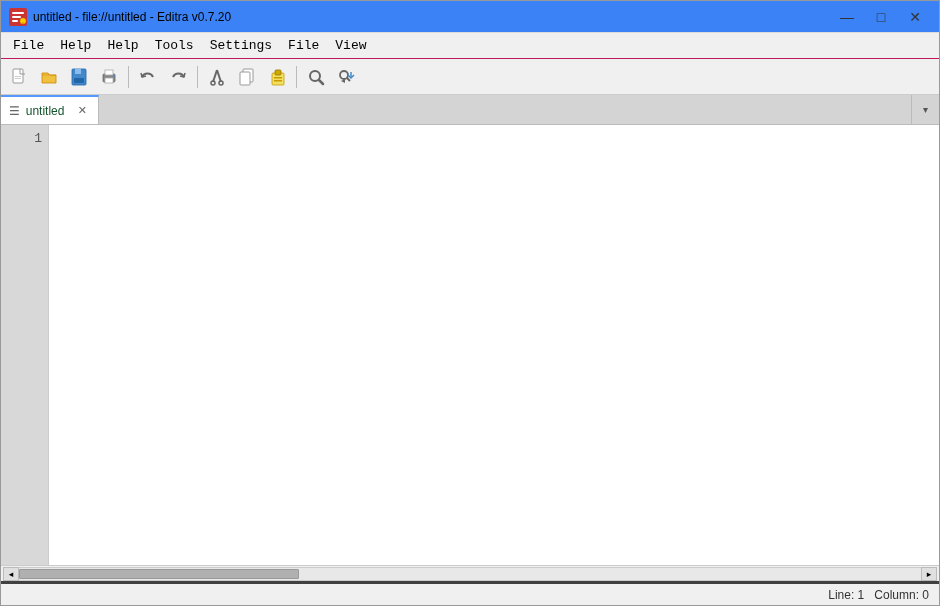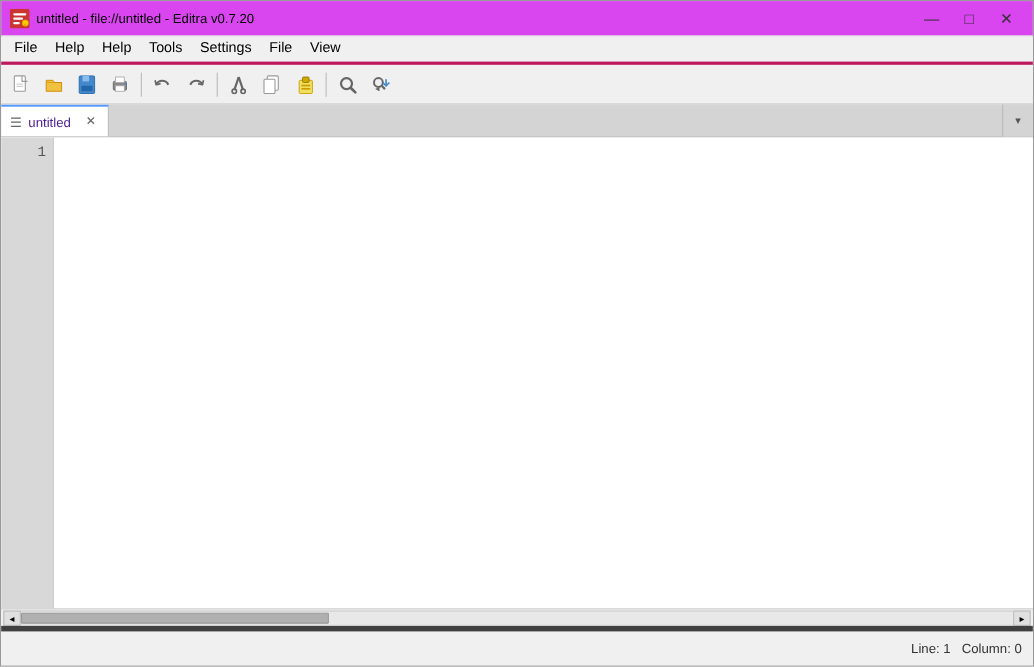--- a/index.html
+++ b/index.html
@@ -13,21 +13,21 @@
       flex-direction: column;
       overflow: hidden;
       border: 1px solid #999;
     }
 
     
     #title-bar {
       display: flex;
       align-items: center;
       justify-content: space-between;
-      background: #d946ef;
+      background: #3b82f6;
       height: 32px;
       padding: 0 8px;
       border-bottom: 1px solid #ddd;
     }
     #title-bar-left {
       display: flex;
       align-items: center;
       gap: 6px;
     }
     #app-icon {
@@ -51,25 +51,26 @@
       display: flex;
       align-items: center;
       justify-content: center;
       font-size: 14px;
       color: #333;
     }
 
     
     #menu-bar {
       display: flex;
-      align-items: flex-start;
+      align-items: center;
       height: 26px;
       background: #f0f0f0;
-      border-bottom: 3px solid #be185d;
+      border-bottom: 1px solid #be185d;
       padding: 0 4px;
+      font-family: Liberation Mono, monospace;
     }
     .menu-item {
       padding: 2px 8px;
       cursor: pointer;
       font-size: 13px;
       color: #000;
       border-radius: 2px;
     }
 
     
@@ -131,21 +132,21 @@
     .tab.active {
       background: #ffffff;
       border-top: 2px solid #5599ff;
     }
     .tab-icon {
       font-size: 12px;
       color: #666;
     }
     .tab-label {
       font-size: 12px;
-      color: #4c1d95;
+      color: #14532d;
     }
     .tab-close {
       width: 16px;
       height: 16px;
       background: transparent;
       border: none;
       cursor: pointer;
       font-size: 11px;
       color: #666;
       display: flex;
@@ -256,23 +257,23 @@
       top: 1px;
       width: 280px;
       height: 10px;
       background: #b0b0b0;
       border: 1px solid #999;
       border-radius: 1px;
     }
 
     
     #status-bar {
-      height: 36px;
+      height: 24px;
       background: #f0f0f0;
-      border-top: 5px solid #404040;
+      border-top: 3px solid #404040;
       display: flex;
       align-items: center;
       justify-content: flex-end;
       padding: 0 10px;
       font-size: 12px;
       color: #333;
     }
 
     
     .icon-svg {

